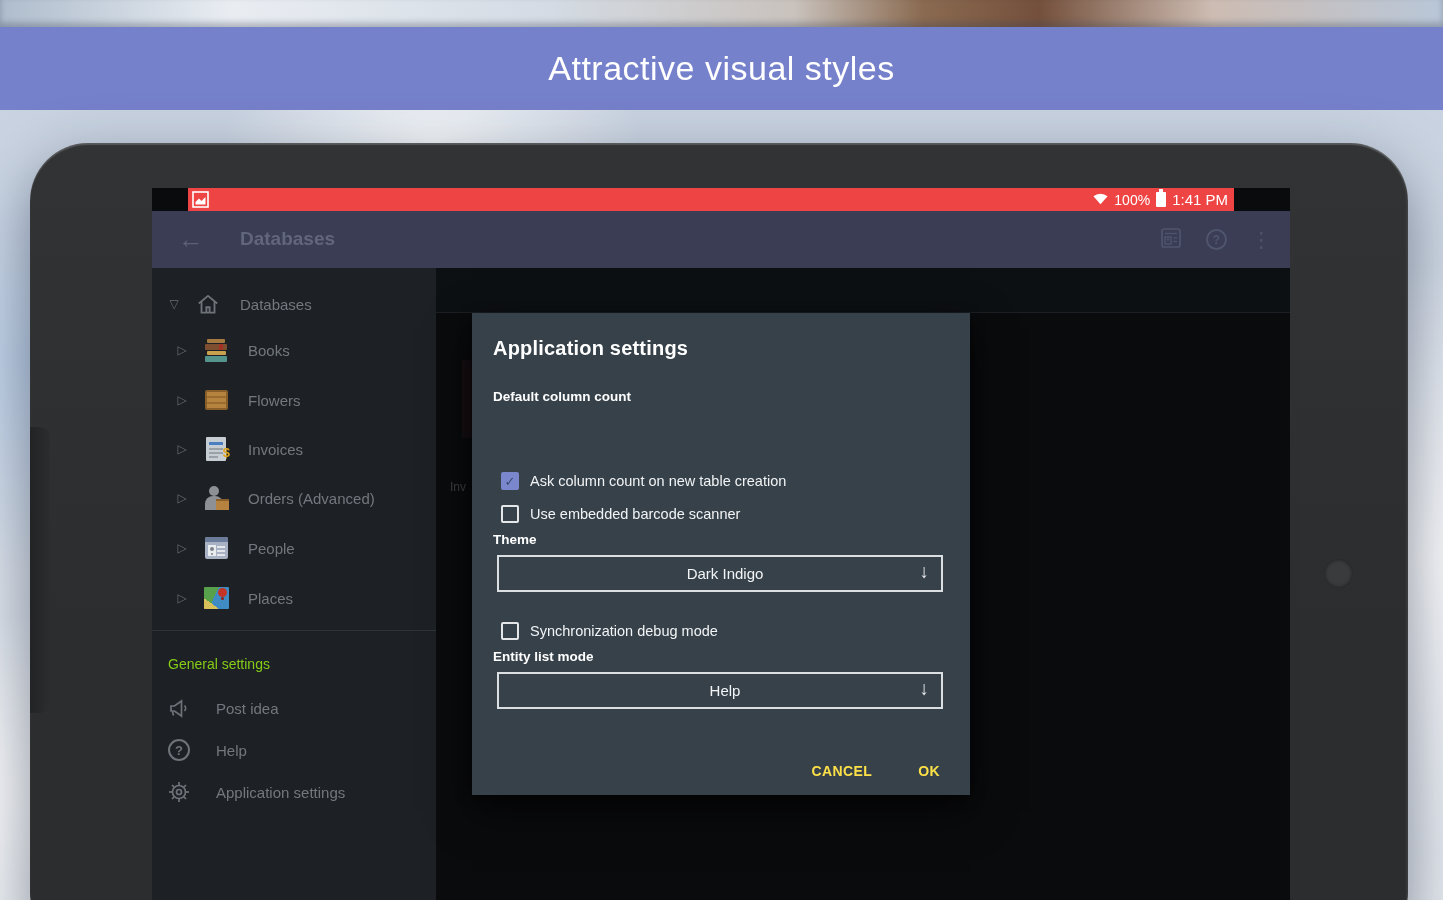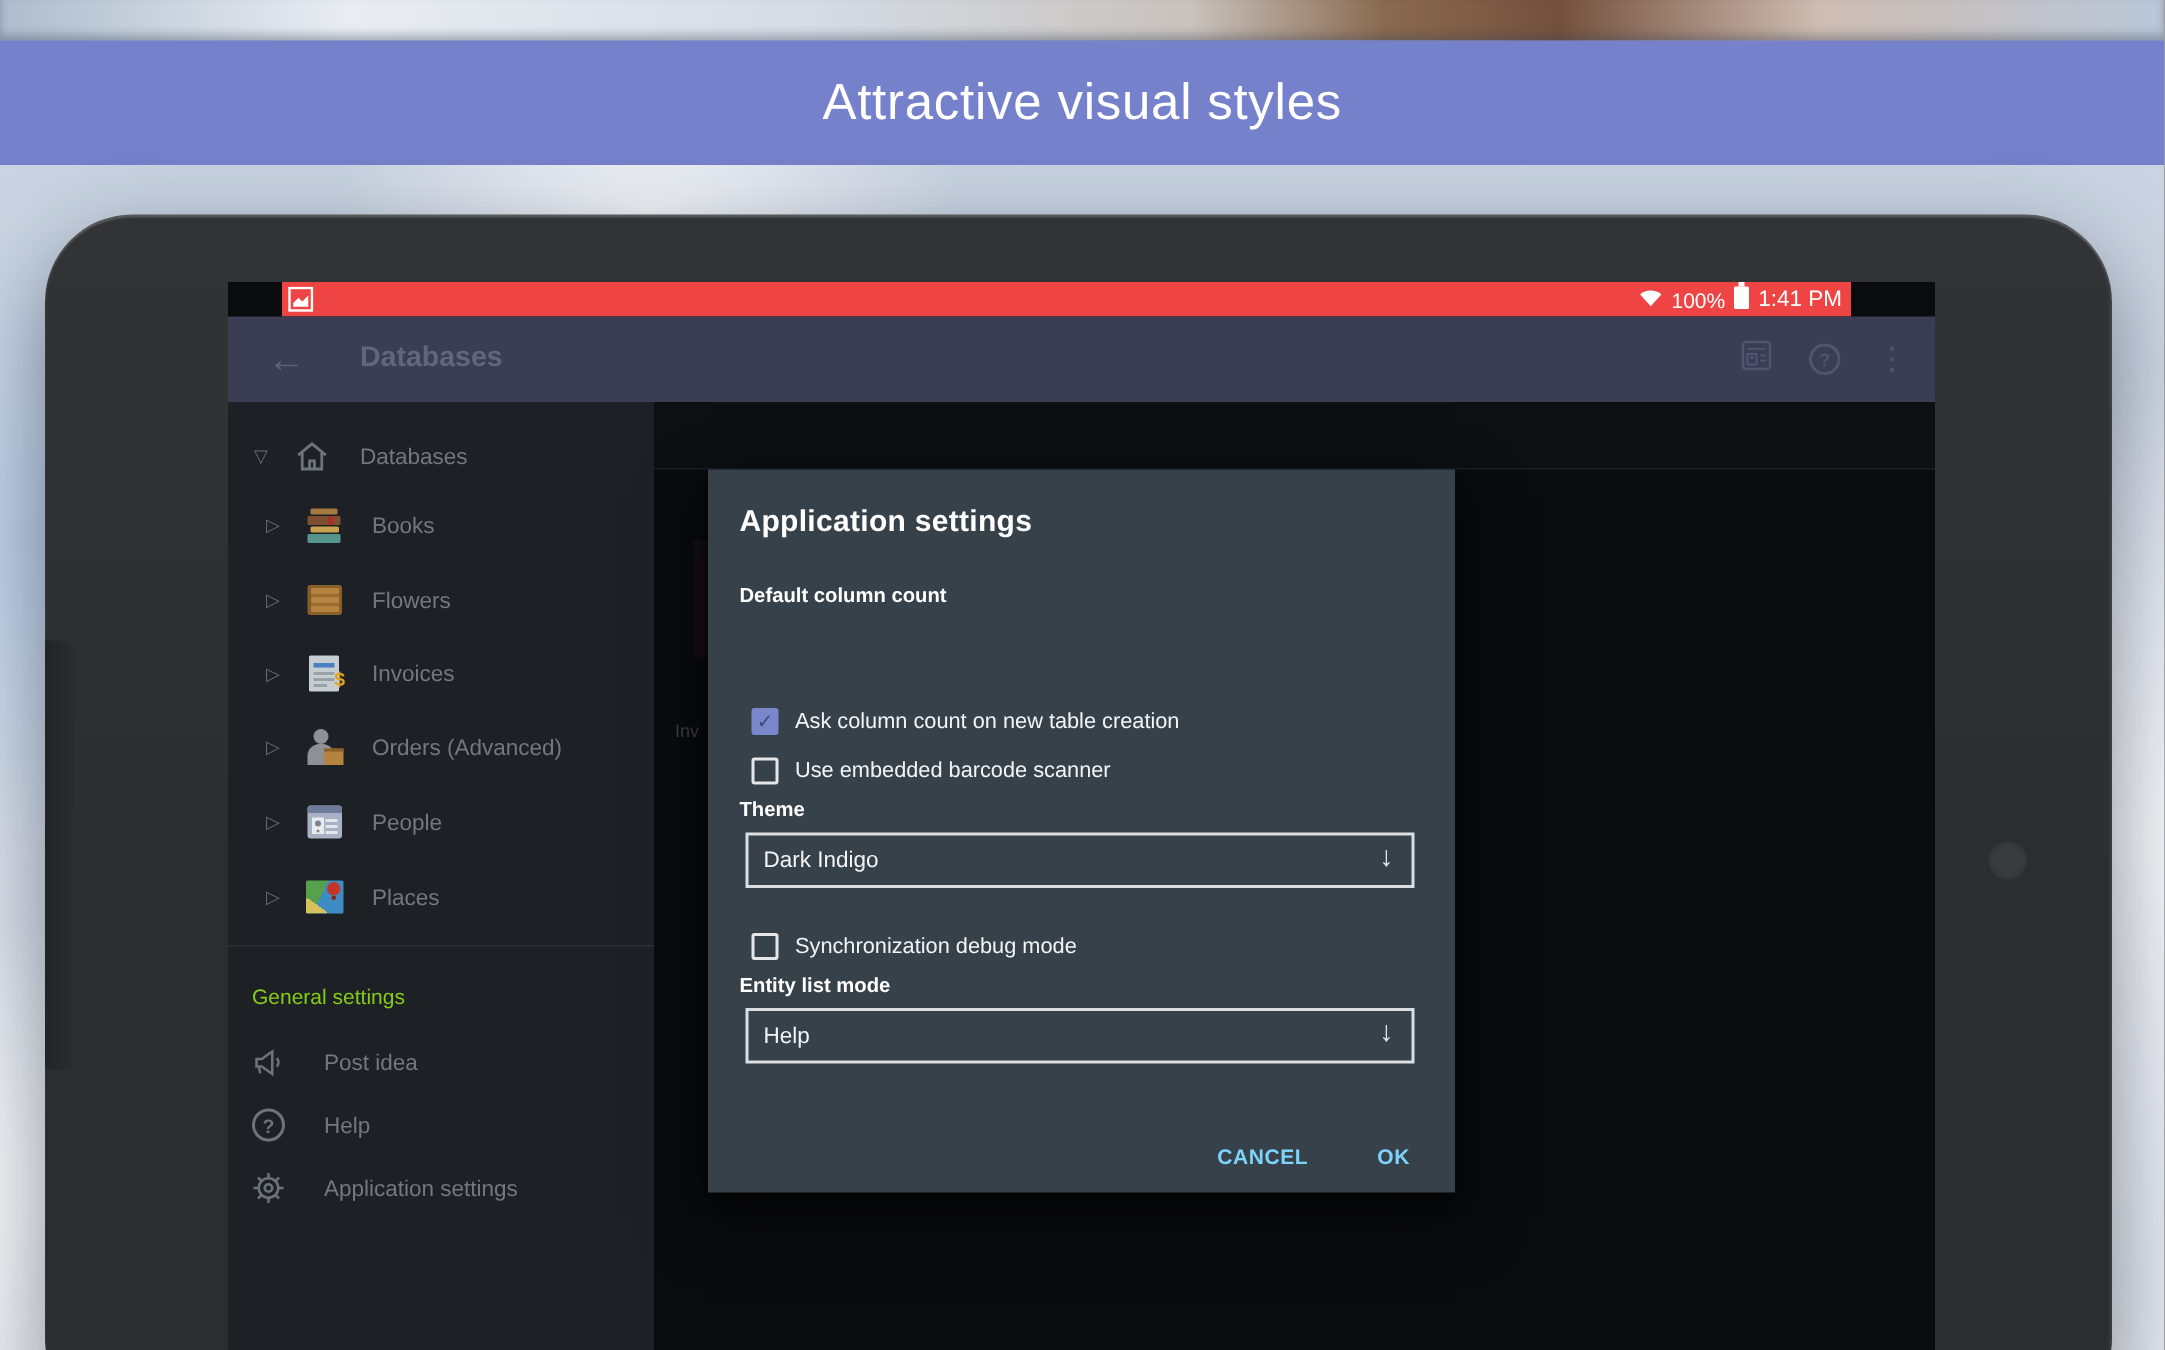--- a/index.html
+++ b/index.html
@@ -122,26 +122,26 @@
   .lbl-count { top:76px; } .lbl-theme { top:219px; } .lbl-entity { top:336px; }
   .dlg-input { position:absolute; left:25px; top:99px; width:448px; height:28px; background:transparent;
     border:none; border-bottom:2px solid #e8eaec; color:#e8eaec; font-size:15px; padding:0 0 4px 3px;
     font-family:"Liberation Sans","DejaVu Sans",sans-serif; outline:none; }
   .cb-row { position:absolute; left:29px; display:flex; align-items:center; gap:11px; }
   .cb1 { top:159px; } .cb2 { top:192px; } .cb3 { top:309px; }
   .cb-box { width:18px; height:18px; border:2px solid #e4e6e8; border-radius:2px; flex:0 0 auto;
     display:flex; align-items:center; justify-content:center; }
   .cb-box.checked { background:#7b87cc; border-color:#7b87cc; color:#3d4a73; font-size:13px; font-weight:700; }
   .cb-label { color:#f2f4f5; font-size:14.5px; }
-  .dd { position:absolute; left:25px; width:446px; height:37px; border:2px solid #dcdfe2; display:flex; align-items:center; }
+  .dd { position:absolute; left:25px; width:446px; height:37px; border:2px solid #dcdfe2; display:flex; align-items:center;justify-content:center; }
   .dd-theme { top:242px; } .dd-entity { top:359px; }
   .dd-value { margin-left:10px; color:#f2f4f5; font-size:15px; }
   .dd-arrow { position:absolute; right:12px; top:4px; color:#e8eaec; font-size:19px; }
   .dlg-buttons { position:absolute; right:30px; top:450px; display:flex; gap:46px; }
-  .dlg-btn { color:#7dd3fc; font-size:14px; font-weight:700; letter-spacing:.4px; cursor:pointer; }
+  .dlg-btn { color:#fde047; font-size:14px; font-weight:700; letter-spacing:.4px; cursor:pointer; }
 </style>
 </head>
 <body>
 
 <div class="stage">
   <div class="bg"></div>
   <div class="bg-top-strip"></div>
 
   <div class="banner">
     <span class="banner-title">Attractive visual styles</span>

